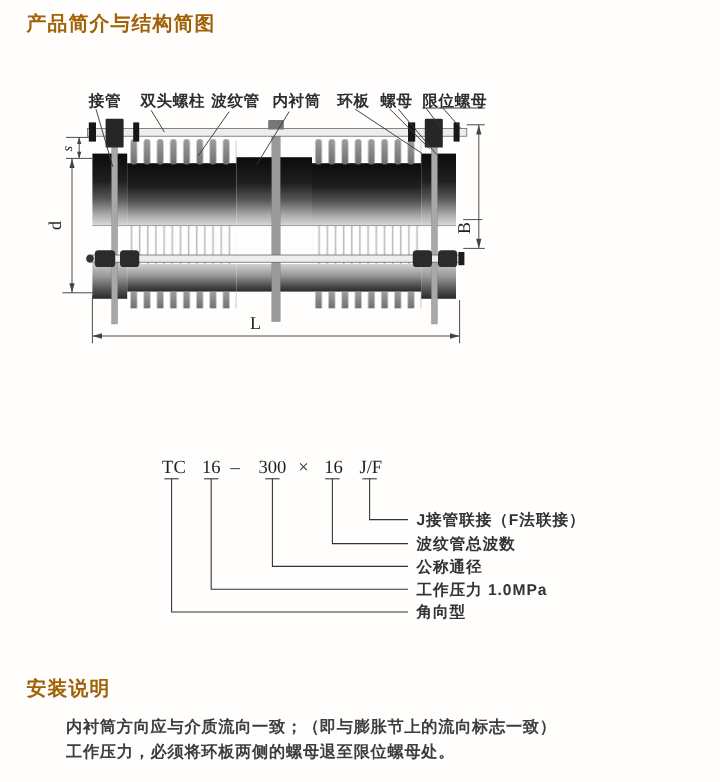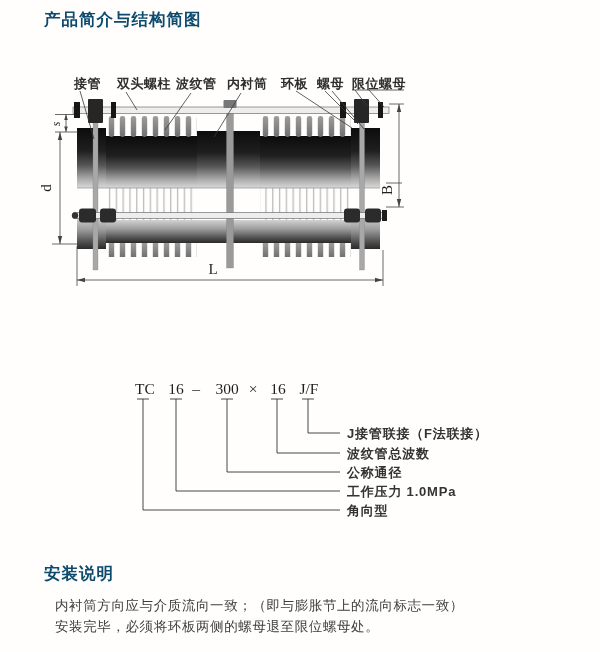--- a/index.html
+++ b/index.html
@@ -1,25 +1,25 @@
 <!DOCTYPE html>
 <html><head>
 <meta charset="utf-8">
 <style>
   html,body{margin:0;padding:0;}
   body{width:600px;height:652px;background:#fffefc;overflow:hidden;
        font-family:"Liberation Sans","DejaVu Sans",sans-serif;}
   .page{position:relative;width:600px;height:652px;background:#fffefc;}
   .page svg{position:absolute;left:0;top:0;}
-  .sec-heading{position:absolute;left:44px;font-size:16.5px;font-weight:700;
-       color:#0c4a6e;letter-spacing:1px;white-space:nowrap;}
+  .sec-heading{position:absolute;left:22px;font-size:16.5px;font-weight:700;
+       color:#a16207;letter-spacing:1px;white-space:nowrap;}
   #h-structure{top:9px;}
   #h-code{top:350px;}
   #h-install{top:563px;}
-  .note-line{position:absolute;left:55px;font-size:13.5px;font-weight:400;
+  .note-line{position:absolute;left:55px;font-size:13.5px;font-weight:700;
        color:#3d3d3d;letter-spacing:0.6px;white-space:nowrap;}
   #note1{top:597px;}
   #note2{top:618px;}
   .svg-part-label{font-family:"Liberation Sans","DejaVu Sans",sans-serif;
        font-size:13px;font-weight:700;fill:#2e2e2e;letter-spacing:0.5px;}
   .svg-serif{font-family:"Liberation Serif","DejaVu Serif",serif;fill:#1f1f1f;}
   .svg-callout{font-family:"Liberation Sans","DejaVu Sans",sans-serif;
        font-size:13px;font-weight:600;fill:#333;letter-spacing:0.8px;}
   .dimline{stroke:#444;stroke-width:0.8;fill:none;}
   .leader{stroke:#3a3a3a;stroke-width:0.8;fill:none;}
@@ -202,15 +202,15 @@
         <text class="svg-callout" x="347" y="495.5">工作压力 1.0MPa</text>
         <text class="svg-callout" x="347" y="514.5">角向型</text>
       </g>
     </g>
   </svg>
 
 
   <div class="sec-heading" id="h-install">安装说明</div>
 
   <div class="note-line" id="note1">内衬筒方向应与介质流向一致；（即与膨胀节上的流向标志一致）</div>
-  <div class="note-line" id="note2">安装完毕，必须将环板两侧的螺母退至限位螺母处。</div>
+  <div class="note-line" id="note2">工作压力，必须将环板两侧的螺母退至限位螺母处。</div>
 
 </div>
 
 </body></html>

